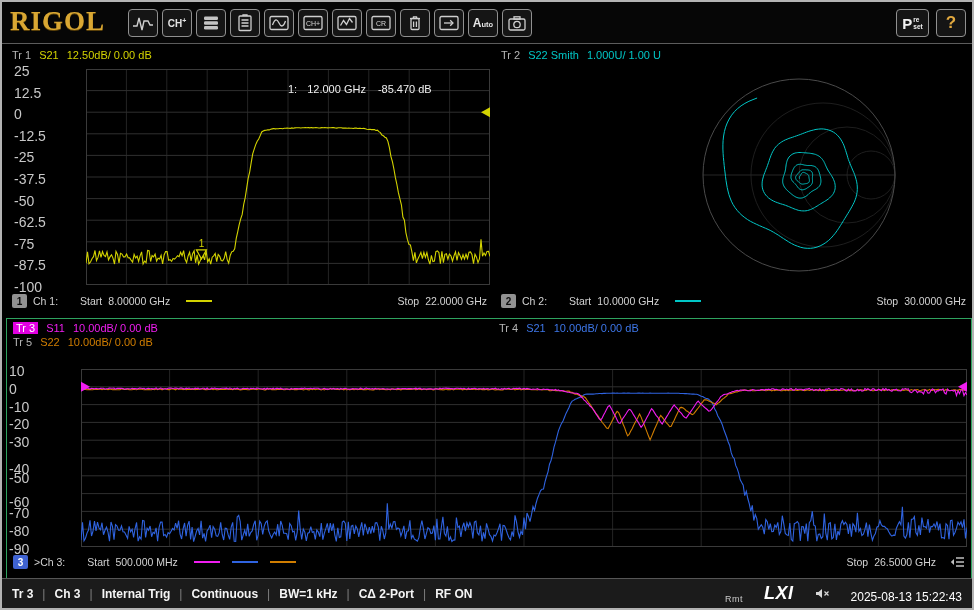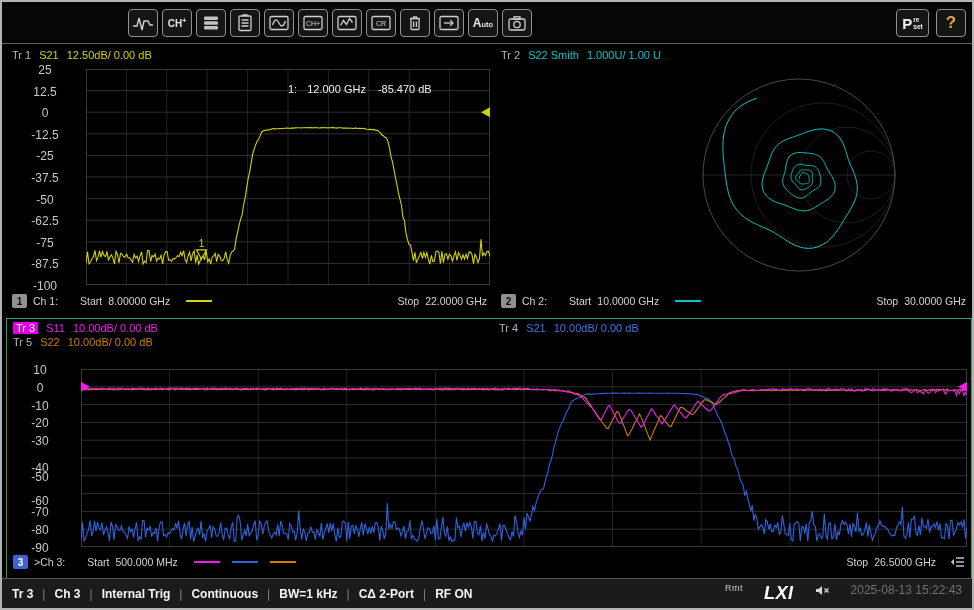--- a/index.html
+++ b/index.html
@@ -28,52 +28,53 @@
 #ch3{left:4px;top:316px;width:966px;height:261px;border:1px solid #2ea35f}
 .tr-row{position:absolute;left:6px;top:2px;font-size:11px;display:flex;align-items:center;gap:8px;white-space:nowrap}
 #ch3 .row1{top:3px}
 #ch3 .row2{top:17px}
 .tr4-group{position:absolute;left:492px;top:3px;font-size:11px;display:flex;gap:8px;white-space:nowrap}
 .c-gray{color:#b5b5b5}.c-yel{color:#d3d300}.c-cyn{color:#00c6c6}.c-mag{color:#f01df0}.c-blu{color:#3d76e8}.c-org{color:#d07d00}
 .tr-active{background:#e100e1;color:#fff;padding:0 3px}
 .yticks{position:absolute;pointer-events:none}
 #ch1-yticks{left:0;top:22px;width:76px;height:216px}
 #ch3-yticks{left:0;top:50px;width:70px;height:178px}
-.ytick{position:absolute;right:6px;width:62px;text-align:center;font-size:12px;color:#c8c8c8}
+.ytick{position:absolute;right:6px;width:62px;text-align:left;font-size:14px;color:#c8c8c8}
 #ch1-plot{position:absolute;left:80px;top:22px;width:404px;height:216px}
 #smith-plot{position:absolute;left:204px;top:28px;width:200px;height:200px}
 #ch3-plot{position:absolute;left:74px;top:50px;width:886px;height:178px}
 #ch1-readout{position:absolute;left:282px;top:36px;font-size:11px;color:#f0f0f0;display:flex;white-space:nowrap}
 #ch1-readout .m-freq{margin-left:10px}
 #ch1-readout .m-val{margin-left:12px}
 .ch-footer{position:absolute;left:6px;right:6px;display:flex;align-items:center;font-size:10.5px;color:#d2d2d2;gap:6px;white-space:nowrap}
 #ch1 .ch-footer,#ch2 .ch-footer{top:247px}
 #ch3 .ch-footer{top:236px}
 .badge{min-width:15px;height:14px;background:#919191;color:#0c0c0c;font-size:10px;font-weight:bold;display:flex;align-items:center;justify-content:center;border-radius:2px}
 .badge.blue{background:#3f63d2;color:#fff}
 .start-label{margin-left:16px}
 .lsample{display:inline-block;width:26px;border-top:2px solid;margin-left:10px}
 .lsample+.lsample{margin-left:6px}
 .spacer{flex:1}
 .menu-ico{margin-left:8px;display:flex;align-items:center}
 
 .status{position:absolute;left:0;right:0;bottom:0;height:30px;background:#1b1b1b;border-top:1px solid #565656;display:flex;align-items:center;padding:0 10px}
 .status-items{display:flex;align-items:center;gap:9px;font-size:12px;font-weight:bold;color:#f5f5f5;white-space:nowrap}
 .status-items .sep{color:#7f7f7f;font-weight:normal}
-.status-right{margin-left:auto;display:flex;align-items:flex-start;gap:21px;color:#eee}
+.status-right{margin-left:auto;display:flex;align-items:flex-end;gap:21px;color:#eee}
 .rmt{font-size:9px;color:#c9c9c9;letter-spacing:0.5px}
 .lxi{font-style:italic;font-weight:bold;font-size:18px;letter-spacing:0.5px;color:#fff}
-.clock{font-size:12px;color:#737373}
+.clock{font-size:12px;color:#ffffff}
 </style>
 </head>
 <body>
 
 <div class="screen">
 
   <header class="toolbar">
+    <div class="logo">RIGOL</div>
     <div class="tb-group">
       <button class="tb-btn">
         <svg width="22" height="18" viewBox="0 0 22 18" fill="none" stroke="#cfcfcf" stroke-width="1.4">
             <path d="M1 12 h4 l2 -8 l3 12 l2 -9 h4 l2 4 h3"></path>
           </svg>
       </button>
       <button class="tb-btn">
         <span class="tb-txt"><span>CH</span><sup>+</sup></span>
       </button>
       <button class="tb-btn">

